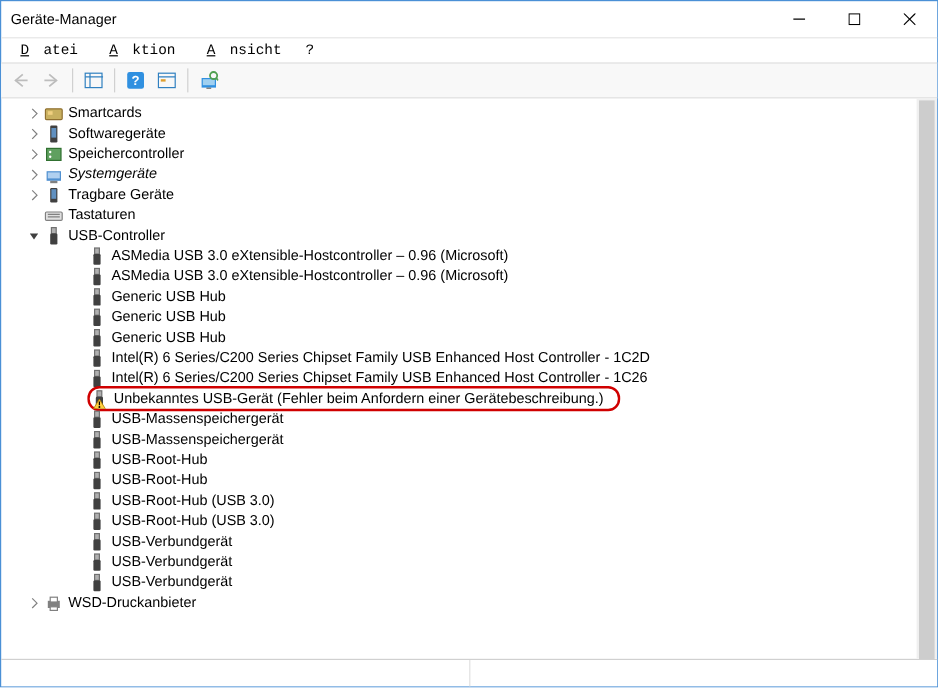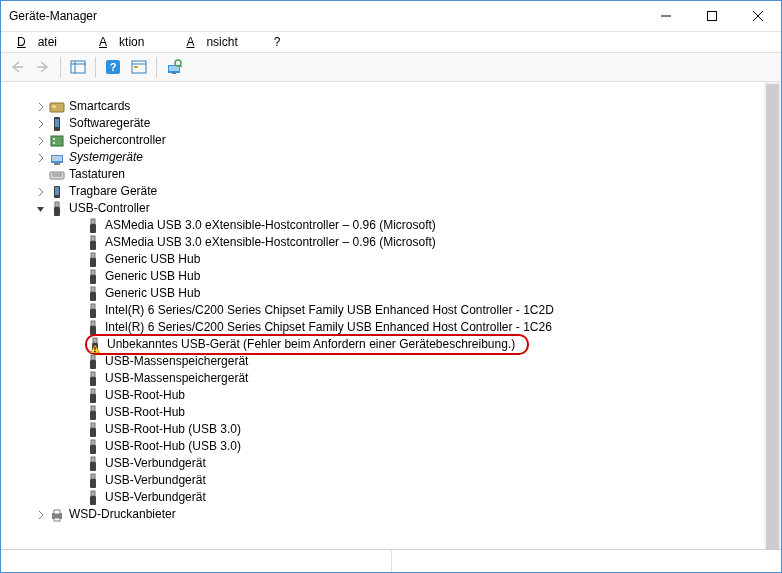--- a/index.html
+++ b/index.html
@@ -1,29 +1,29 @@
 <!DOCTYPE html>
 <html><head>
 <meta charset="utf-8">
 <style>
   html,body{margin:0;padding:0;font-family:"Segoe UI",Tahoma,Arial,sans-serif;font-size:12px;color:#000;background:#fff;}
   .window{width:782px;height:573px;border:1px solid #4a90d6;box-sizing:border-box;display:flex;flex-direction:column;position:relative;}
   .titlebar{height:30px;display:flex;align-items:center;padding-left:8px;border-bottom:1px solid #e5e5e5;}
   .titlebar .title{flex:1;font-size:12px;}
   .titlebar .controls{display:flex;}
   .titlebar .controls div{width:46px;height:30px;display:flex;align-items:center;justify-content:center;}
-  .menubar{height:20px;display:flex;align-items:center;padding-left:4px;gap:18px;}
+  .menubar{height:20px;display:flex;align-items:center;padding-left:4px;gap:2px;font-family:Liberation Mono, monospace;}
   .menubar span{padding:2px 6px;}
   .menubar .u{text-decoration:underline;}
   .toolbar{height:28px;border-top:1px solid #e0e0e0;border-bottom:1px solid #e0e0e0;display:flex;align-items:center;padding-left:4px;gap:2px;background:#f8f8f8;}
   .sep{width:1px;height:20px;background:#d0d0d0;margin:0 3px;}
   .tbtn{width:24px;height:24px;display:flex;align-items:center;justify-content:center;}
   .tbtn.disabled{opacity:0.4;}
   .content{flex:1;overflow:auto;padding:4px 0 0 4px;position:relative;}
-  .tree{list-style:none;margin:12px;padding:0;}
+  .tree{list-style:none;margin:0;padding:0;}
   .tree li{padding:0;white-space:nowrap;}
   .row{display:flex;align-items:center;height:17px;line-height:17px;}
   .arrow{width:16px;display:inline-flex;justify-content:center;align-items:center;color:#666;font-size:10px;}
   .arrow.none{visibility:hidden;}
   .icon{width:16px;height:16px;display:inline-flex;align-items:center;justify-content:center;margin-right:4px;}
   .label{padding-right:6px;}
   .children{padding-left:20px;list-style:none;margin:0;}
   .highlight{border:2px solid #d00000;border-radius:10px;}
   .statusbar{height:22px;border-top:1px solid #d0d0d0;display:flex;}
   .statusbar>div{flex:1;border-right:1px solid #e0e0e0;}
@@ -175,49 +175,49 @@
                 <rect x="2" y="5" width="12" height="8" fill="#5090d0"></rect>
                 <rect x="3" y="6" width="10" height="5" fill="#b0d0f0"></rect>
                 <rect x="5" y="13" width="6" height="2" fill="#808080"></rect>
               </svg>
             </span>
             <span class="label">Systemgeräte</span>
           </div>
         </li>
         <li>
           <div class="row" style="padding-left: 16px;">
+            <span class="arrow">
+              <svg width="10" height="10">
+                <path d="M3 1 L7 5 L3 9" fill="none" stroke="#808080"></path>
+              </svg>
+            </span>
+            <span class="icon">
+              <svg width="16" height="16">
+                <rect x="5" y="2" width="6" height="12" rx="1" fill="#404040"></rect>
+                <rect x="6" y="3" width="4" height="8" fill="#6090c0"></rect>
+              </svg>
+            </span>
+            <span class="label">Tragbare Geräte</span>
+          </div>
+        </li>
+        <li>
+          <div class="row" style="padding-left: 16px;">
             <span class="arrow none">
               <svg width="10" height="10">
                 <path d="M3 1 L7 5 L3 9" fill="none" stroke="#808080"></path>
               </svg>
             </span>
             <span class="icon">
               <svg width="16" height="16">
                 <rect x="1" y="5" width="14" height="7" rx="1" fill="#e0e0e0" stroke="#808080"></rect>
                 <line x1="3" y1="7" x2="13" y2="7" stroke="#808080"></line>
                 <line x1="3" y1="9" x2="13" y2="9" stroke="#808080"></line>
               </svg>
             </span>
             <span class="label">Tastaturen</span>
-          </div>
-        </li>
-        <li>
-          <div class="row" style="padding-left: 16px;">
-            <span class="arrow">
-              <svg width="10" height="10">
-                <path d="M3 1 L7 5 L3 9" fill="none" stroke="#808080"></path>
-              </svg>
-            </span>
-            <span class="icon">
-              <svg width="16" height="16">
-                <rect x="5" y="2" width="6" height="12" rx="1" fill="#404040"></rect>
-                <rect x="6" y="3" width="4" height="8" fill="#6090c0"></rect>
-              </svg>
-            </span>
-            <span class="label">Tragbare Geräte</span>
           </div>
         </li>
         <li>
           <div class="row" style="padding-left: 16px; text-align: center;">
             <span class="arrow">
               <svg width="10" height="10">
                 <path d="M1 3 L8 3 L4.5 8 Z" fill="#404040"></path>
               </svg>
             </span>
             <span class="icon">

